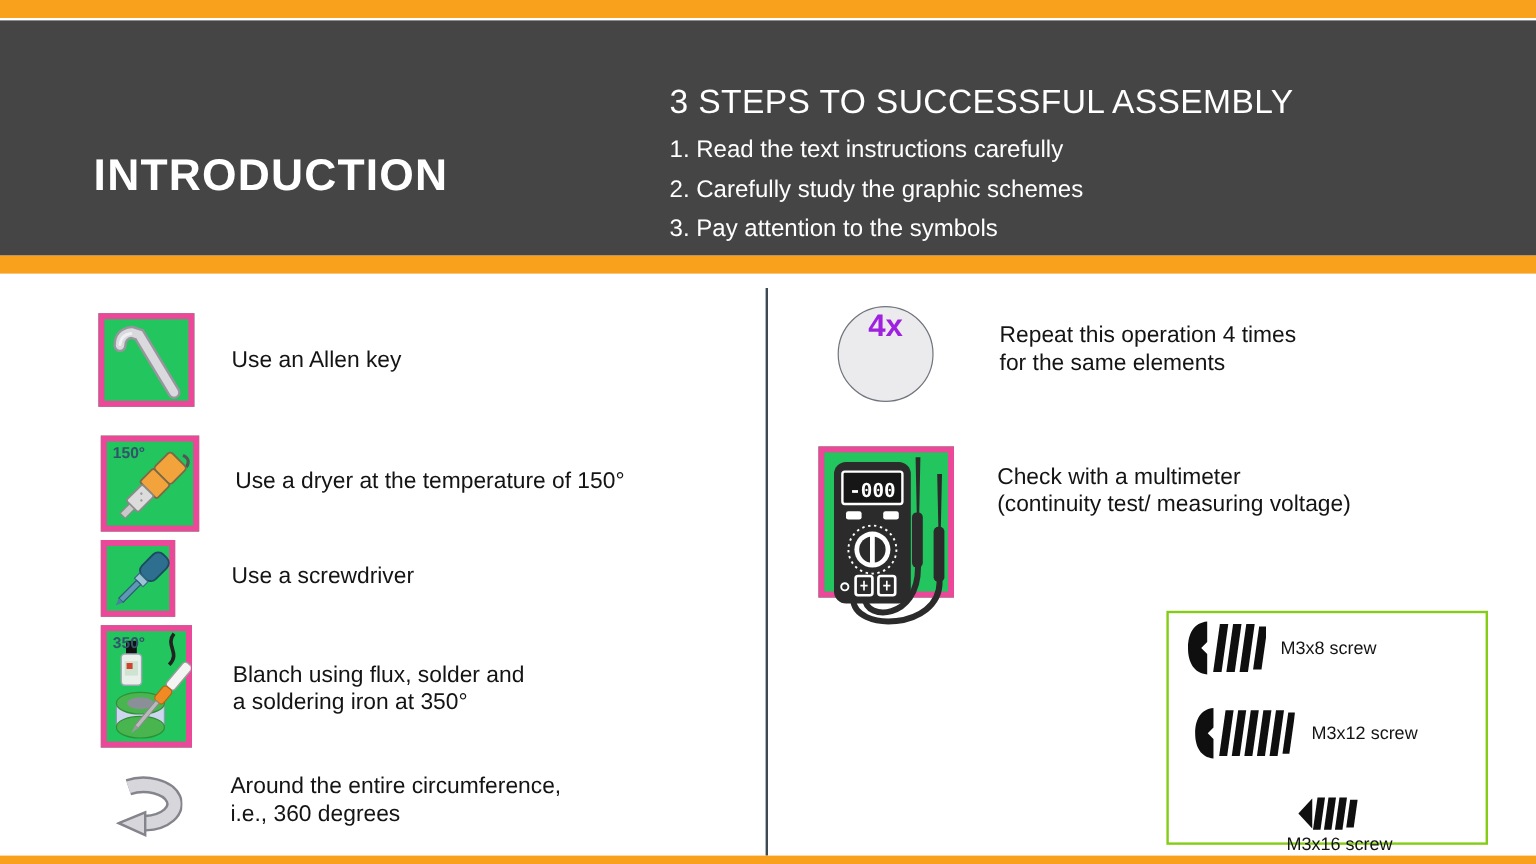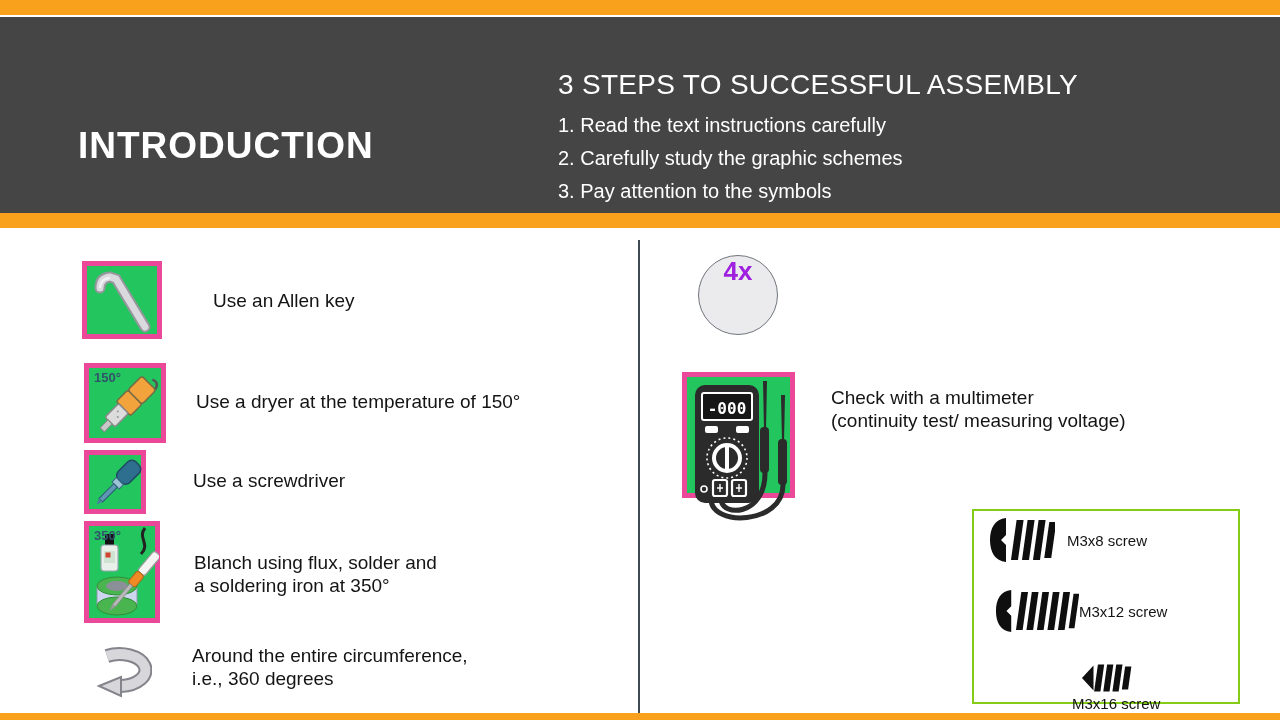--- a/index.html
+++ b/index.html
@@ -30,21 +30,21 @@
   .lbl{position:absolute;font-size:19px;line-height:23px;white-space:pre-line;color:#141414;}
   .temp-badge{
     position:absolute;left:5px;top:2px;font-size:13px;font-weight:bold;color:#33536B;
   }
   
   .box-allen{left:82px;top:261px;width:80px;height:78px;}
   .box-dryer{left:84px;top:363px;width:82px;height:80px;}
   .box-screwdriver{left:84px;top:450px;width:62px;height:64px;}
   .box-solder{left:84px;top:521px;width:76px;height:102px;}
   .arrow-wrap{position:absolute;left:92px;top:640px;width:60px;height:60px;}
-  .lbl-allen{left:193px;top:289px;margin-left:20px;}
+  .lbl-allen{left:193px;top:289px;}
   .lbl-dryer{left:196px;top:390px;}
   .lbl-screwdriver{left:193px;top:469px;}
   .lbl-solder{left:194px;top:551px;}
   .lbl-arrow{left:192px;top:644px;}
   
   .repeat-circle{
     position:absolute;left:698px;top:255px;width:80px;height:80px;border-radius:50%;
     background:#EBEBEE;border:1.5px solid #70757c;box-sizing:border-box;
     display:flex;justify-content:center;
   }
@@ -61,21 +61,21 @@
     position:absolute;left:1162px;top:490px;width:87px;height:58px;background:#F9A01C;
     border:2px solid #8f8f8f;border-left:none;box-sizing:border-box;
     display:flex;align-items:center;justify-content:center;z-index:4;
   }
   .scale-tag span{color:#fff;font-size:21px;font-weight:bold;}
   .screw-row{position:absolute;display:flex;align-items:center;}
   .screw-row .screw-label{font-size:15px;color:#141414;}
   .row-m3x8{left:15px;top:6px;}
   .row-m3x8 .screw-label{margin-left:12px;}
   .row-m3x12{left:21px;top:77px;}
-  .row-m3x12 .screw-label{margin-left:0;}
+  .row-m3x12 .screw-label{margin-left:14px;}
   .row-m3x16{left:80px;top:150px;flex-direction:column;}
   .row-m3x16 .screw-label{margin-left:18px;}
   svg{display:block;}
 </style>
 </head>
 <body>
 
 <div id="slide">
 
   <div class="top-bar"></div>
@@ -164,20 +164,22 @@
       <path d="M15 16 A26 16 0 1 1 29 46" fill="none" stroke="#d6d6db" stroke-width="10"></path>
       <polygon points="7,46 29,37 29,56" fill="#d6d6db" stroke="#84848c" stroke-width="2"></polygon>
     </svg>
   </div>
   <div class="lbl lbl-arrow">Around the entire circumference,
 i.e., 360 degrees</div>
 
   <div class="repeat-circle">
     <span>4x</span>
   </div>
+  <div class="lbl lbl-repeat">Repeat this operation 4 times
+for the same elements</div>
 
   <div class="icon-box box-multimeter">
     <span>
       <svg width="107" height="145" viewBox="0 0 107 145">
         <path d="M34 122 C34 140 78 140 78 96" fill="none" stroke="#2b2b2b" stroke-width="5" stroke-linecap="round"></path>
         <path d="M24 122 C24 150 96 148 96 108" fill="none" stroke="#2b2b2b" stroke-width="5" stroke-linecap="round"></path>
         <rect x="8" y="8" width="64" height="118" rx="10" fill="#2b2b2b"></rect>
         <rect x="15" y="16" width="50" height="27" rx="2" fill="#161616" stroke="#ffffff" stroke-width="2"></rect>
         <text x="40" y="37" text-anchor="middle" font-family="DejaVu Sans Mono, monospace" font-size="16" font-weight="bold" fill="#ffffff">-000</text>
         <rect x="18" y="49" width="13" height="7" rx="2" fill="#ffffff"></rect>

